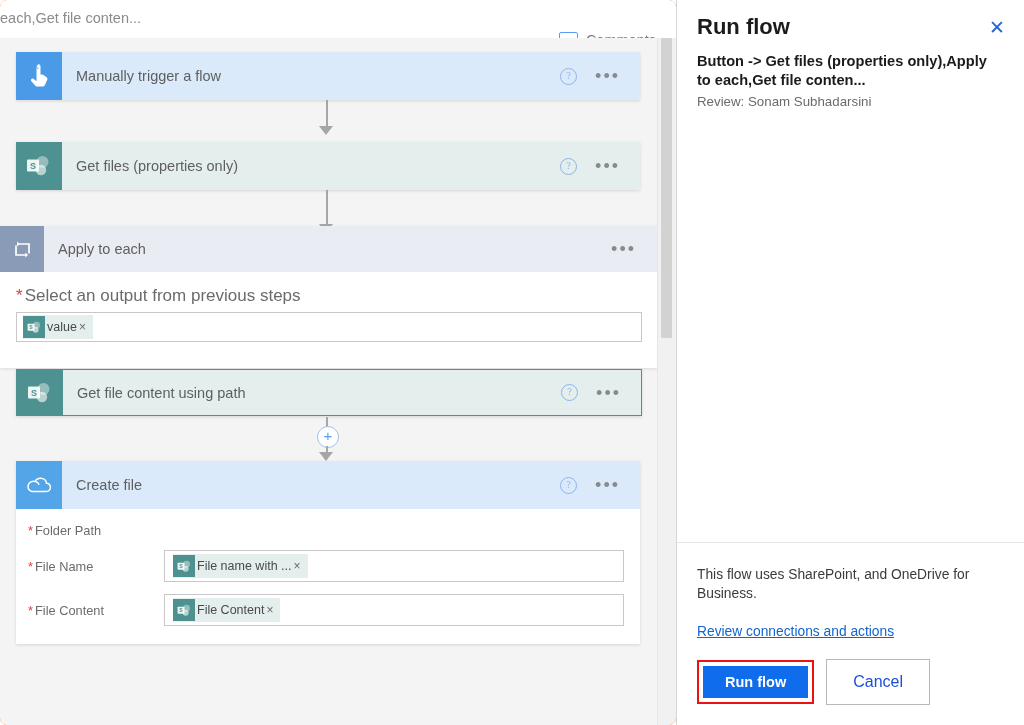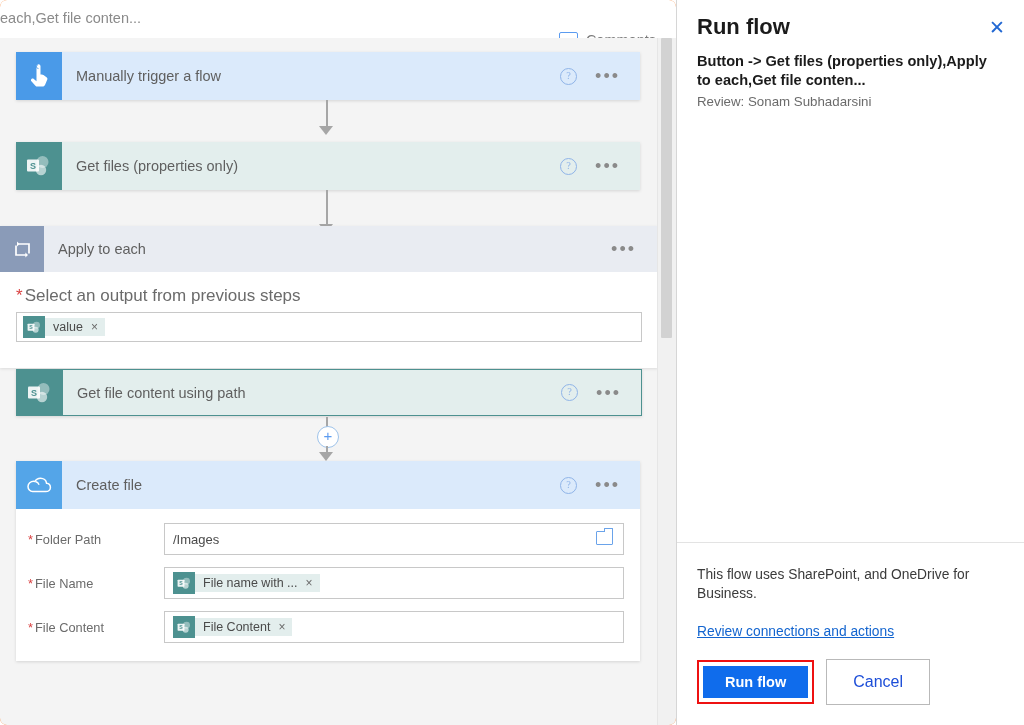--- a/index.html
+++ b/index.html
@@ -259,23 +259,23 @@
     background: #ffffff;
     height: 28px;
     display: flex;
     align-items: center;
     padding: 0 6px;
   }
   .token {
     display: inline-flex;
     align-items: center;
     background: #e3eeed;
-    height: 18px;
+    height: 24px;
     padding-right: 7px;
-    gap: 8px;
+    gap: 2px;
   }
   .token .tok-ico {
     width: 22px; height: 22px;
     background: #4d9190;
     display: flex; align-items: center; justify-content: center;
     flex: 0 0 22px;
   }
   .token .tok-label {
     font-size: 12.5px;
     color: #4a4a4a;
@@ -567,24 +567,20 @@
             <div class="help-icon">?</div>
             <div class="ellipsis">•••</div>
           </div>
         </div>
 
         <div style="padding:14px 16px 0 0;">
 
           <div class="param-row">
             <div class="param-label">
               <span class="req-star">*</span><span>Folder Path</span>
-            </div>
-            <div class="param-control">
-              <span class="plain-val">/Images</span>
-              <span class="folder-icon"></span>
             </div>
           </div>
 
           <div class="param-row">
             <div class="param-label">
               <span class="req-star">*</span><span>File Name</span>
             </div>
             <div class="param-control">
               <span class="token">
                 <span class="tok-ico">

